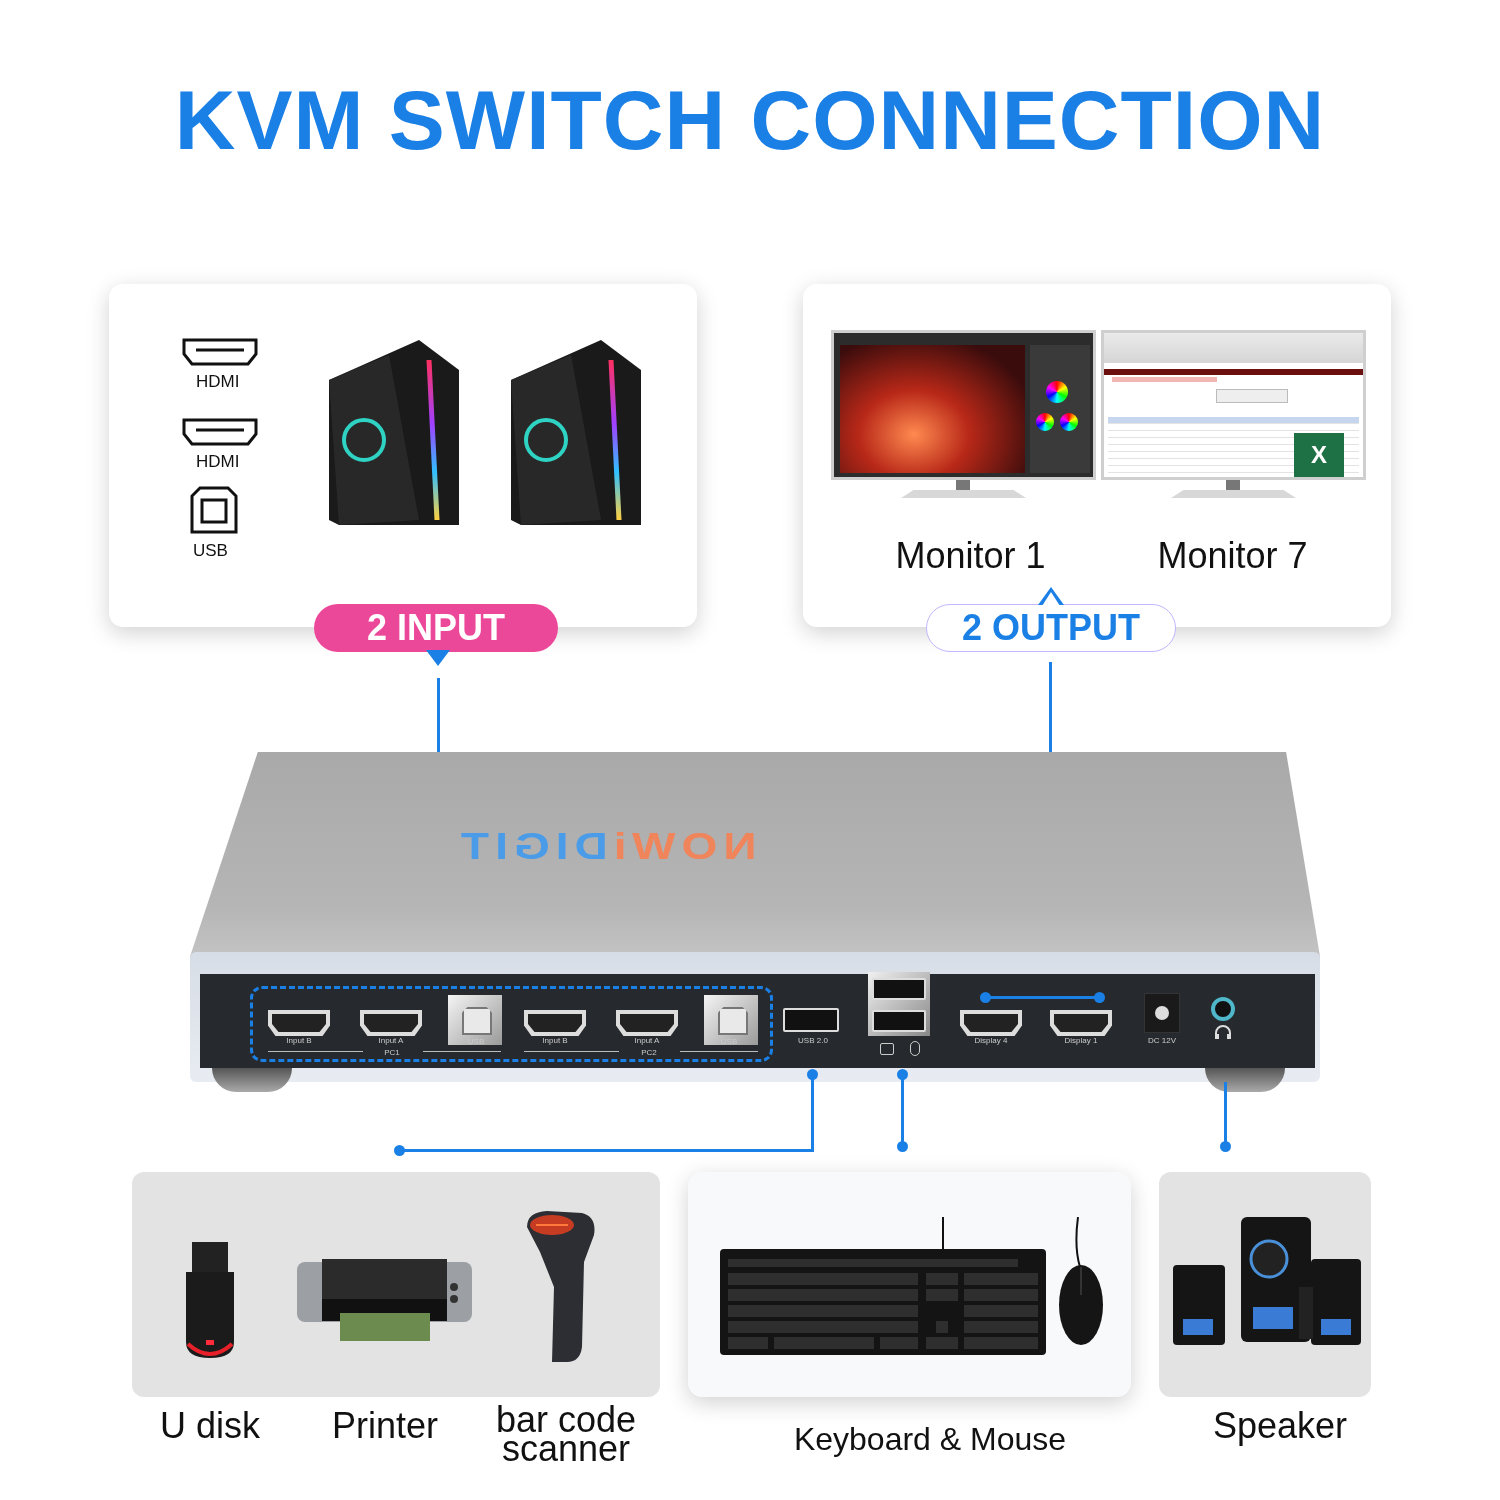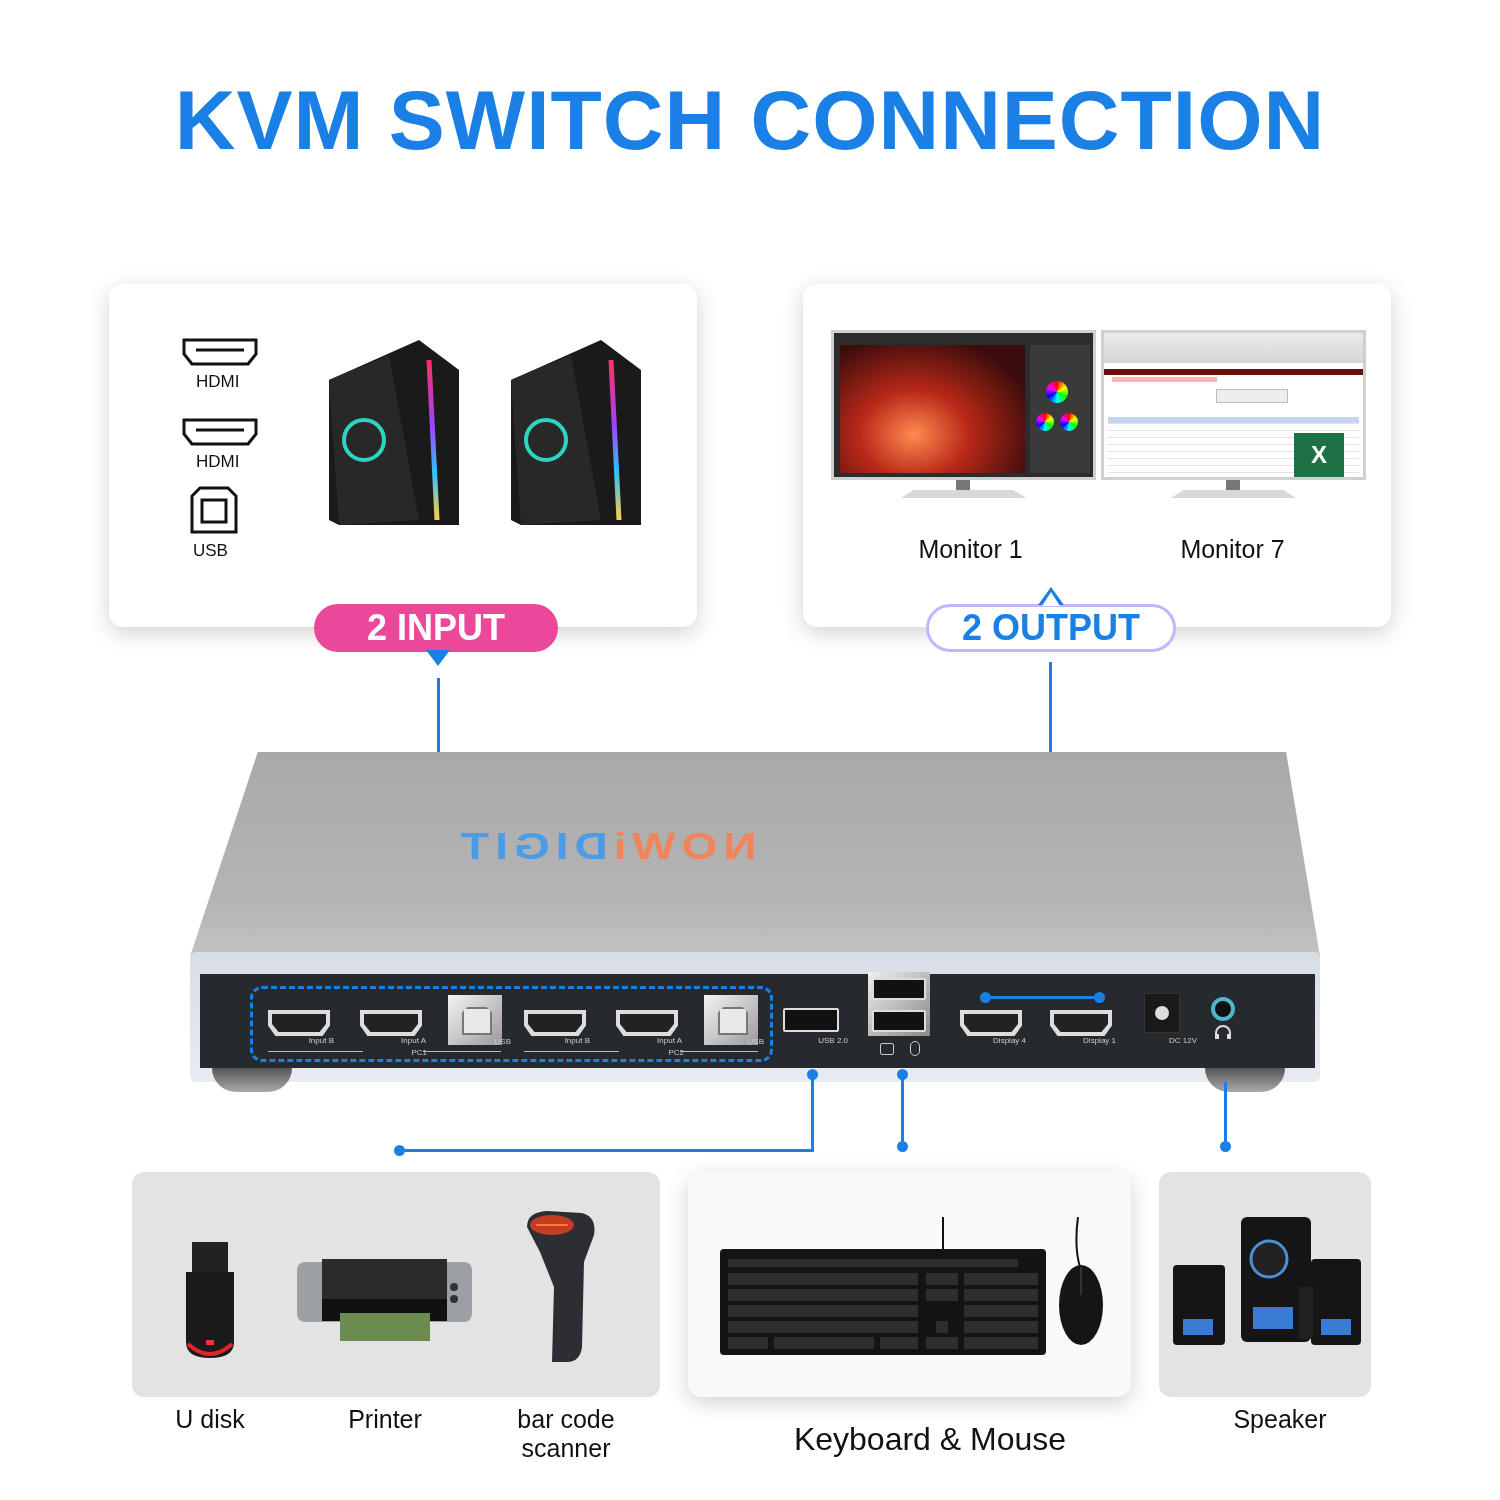--- a/index.html
+++ b/index.html
@@ -5,26 +5,26 @@
 *{box-sizing:border-box;margin:0;padding:0}
 html,body{width:1500px;height:1500px;background:#ffffff;overflow:hidden}
 body{position:relative;font-family:"Liberation Sans",sans-serif;color:#111}
 .abs{position:absolute}
 #title{left:0;top:72px;width:1500px;text-align:center;font-size:84px;font-weight:700;color:#1a80e6;letter-spacing:1px}
 .card{position:absolute;background:#fff;border-radius:14px;box-shadow:0 6px 22px rgba(0,0,0,0.18)}
 .card.grey{background:#e3e3e3;box-shadow:none;border-radius:12px}
 .port-icon-lbl{position:absolute;font-size:17px;font-weight:400;color:#111}
 .pill{position:absolute;height:48px;border-radius:24px;font-weight:700;font-size:36px;display:flex;align-items:center;justify-content:center}
 .pill.in{background:#ec4899;color:#fff}
-.pill.out{background:#fff;color:#1a80e6;border:3px solid #c4b5fd}
-.mon-label,.dev-label{position:absolute;font-size:25px;color:#111;text-align:center}
+.pill.out{background:#fff;color:#1a80e6;border:1px solid #c4b5fd}
+.mon-label,.dev-label{position:absolute;font-size:36px;color:#111;text-align:center}
 .vline{position:absolute;width:3px;background:#1a80e6}
 .hline{position:absolute;height:3px;background:#1a80e6}
 .dot{position:absolute;width:11px;height:11px;border-radius:50%;background:#1a80e6}
-.portlbl{position:absolute;font-size:8px;color:#ccc;text-align:right;width:70px}
+.portlbl{position:absolute;font-size:8px;color:#ccc;text-align:center;width:70px}
 .hdmi{position:absolute;width:62px;height:26px;background:#ddd;clip-path:polygon(0 0,100% 0,100% 60%,88% 100%,12% 100%,0 60%);}
 .hdmi::after{content:"";position:absolute;left:4px;top:4px;right:4px;bottom:4px;background:#222;clip-path:polygon(0 0,100% 0,100% 55%,88% 100%,12% 100%,0 55%)}
 .usbb{position:absolute;width:54px;height:50px;background:linear-gradient(135deg,#f4f4f4,#9a9a9a);}
 .usbb::after{content:"";position:absolute;left:14px;top:12px;width:26px;height:24px;background:#e9e9e9;border:2px solid #777;clip-path:polygon(18% 0,82% 0,100% 20%,100% 100%,0 100%,0 20%)}
 .usba{position:absolute;width:56px;height:24px;background:#111;border:2px solid #ddd;border-radius:2px}
 </style>
 </head>
 <body>
 
 <div id="title" class="abs">KVM SWITCH CONNECTION</div>

